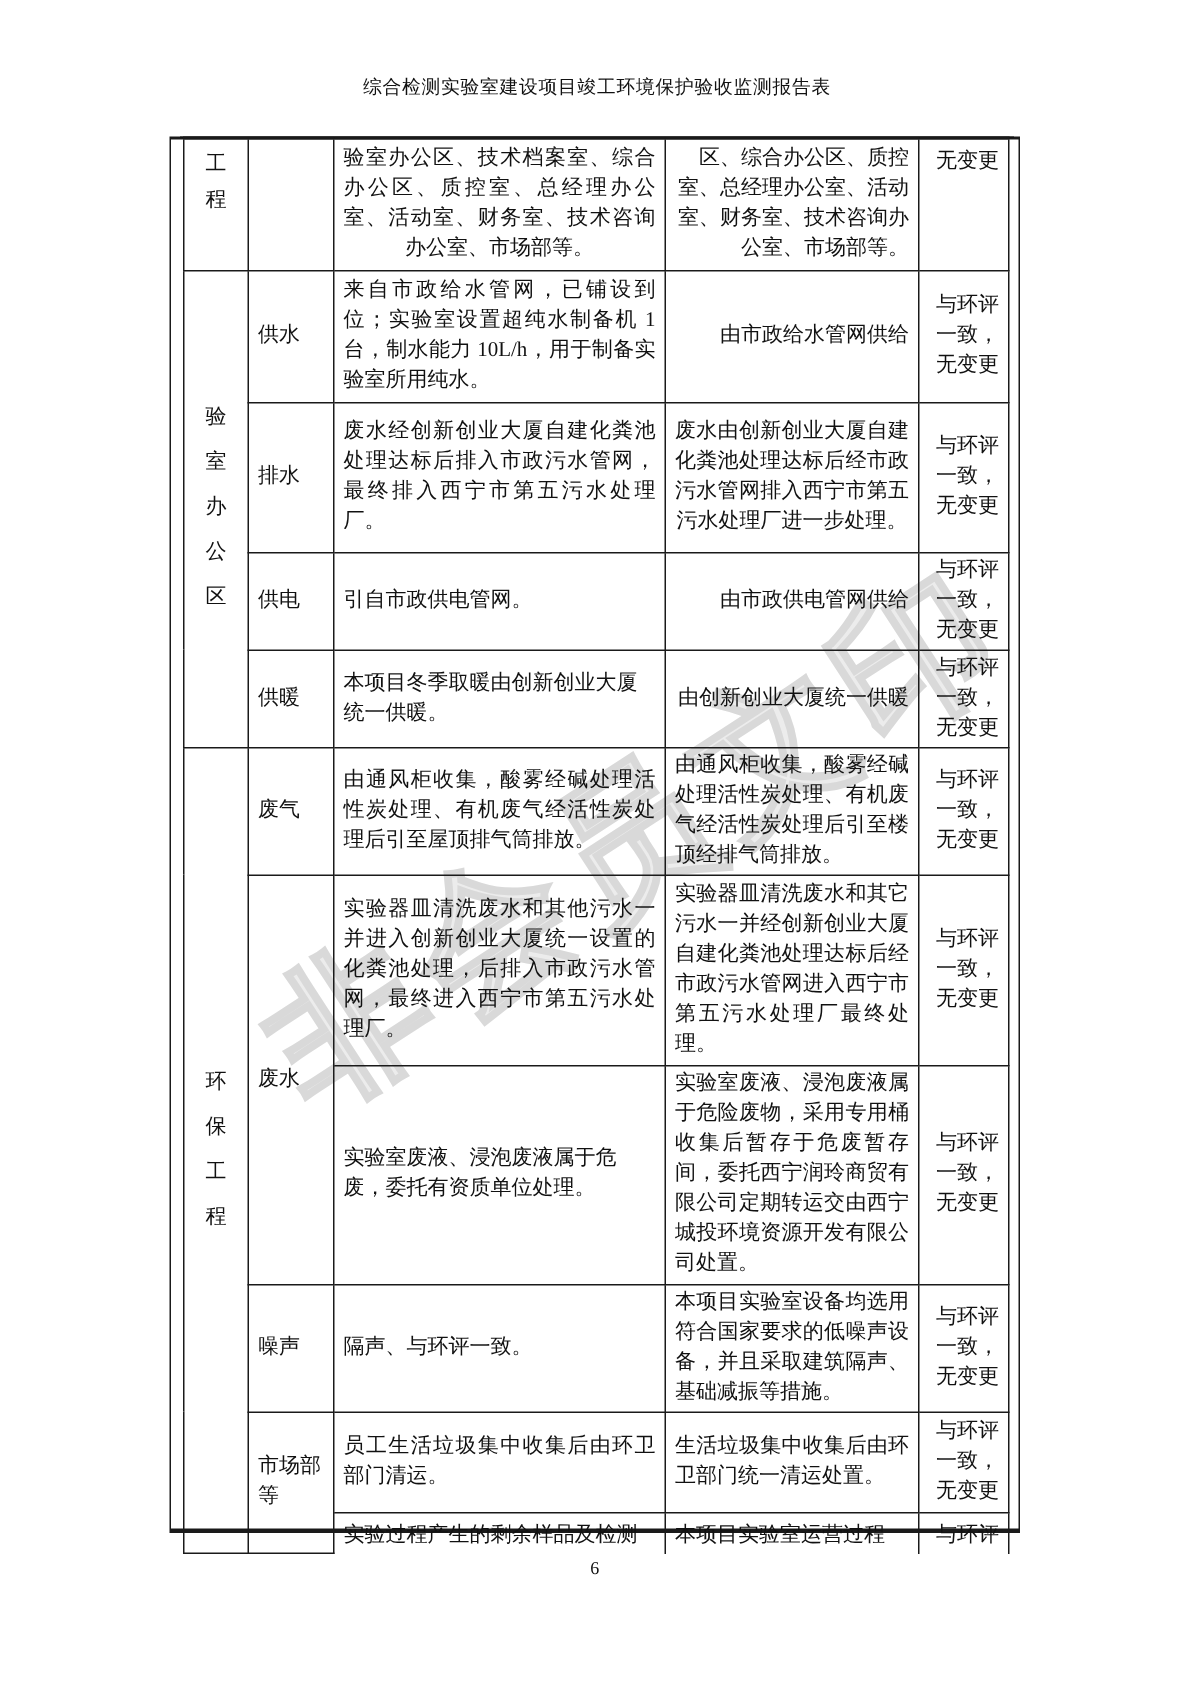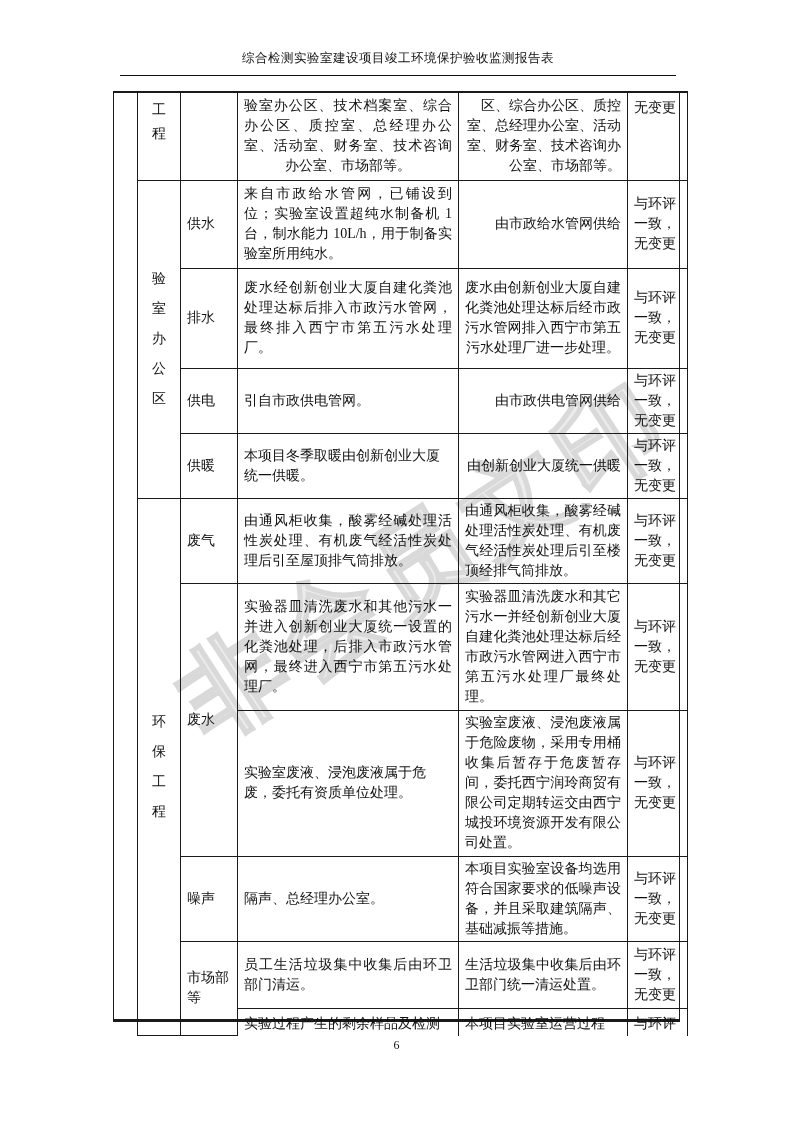--- a/index.html
+++ b/index.html
@@ -12,44 +12,44 @@
     position:absolute;left:128px;top:478px;width:594px;height:164px;
     z-index:0;transform:rotate(-33deg);transform-origin:center center;
     font-size:104px;font-weight:bold;letter-spacing:8px;white-space:nowrap;
     text-align:center;line-height:164px;
     color:#ececec;-webkit-text-stroke:2px #d9d9d9;
     pointer-events:none;user-select:none;
   }
   .doc-header{
     position:absolute;left:120px;top:50px;width:556px;z-index:2;
     text-align:center;font-size:12.5px;letter-spacing:0.5px;
-    border-bottom:1.5px solid #111;padding-bottom:8px;
+    border-bottom:1.5px solid #111;padding-bottom:24px;
   }
   .outer-frame{
     position:absolute;left:113px;top:91px;width:565px;height:926px;z-index:1;
     border:1px solid #1a1a1a;border-top-width:2px;border-bottom-width:3px;
     background:transparent;
   }
   table.report{
-    position:absolute;left:137px;top:91px;z-index:2;
+    position:absolute;left:122px;top:91px;z-index:2;
     width:550px;border-collapse:collapse;table-layout:fixed;
     background:transparent;font-size:14px;
   }
   table.report td{
     border:1px solid #1a1a1a;vertical-align:middle;
     padding:2px 6px;line-height:20px;overflow:hidden;
   }
   table.report tr:first-child td{border-top:2px solid #1a1a1a;}
   table.report tr:last-child td{border-bottom:none;}
   col.c1{width:43px;}col.c2{width:57px;}col.c3{width:221px;}col.c4{width:169px;}col.c5{width:60px;}
   td.cat{text-align:center;padding:2px 0;}
   td.cat .vchars{display:inline-block;width:16px;line-height:30px;text-align:center;}
   td.cat.first .vchars{line-height:24px;}
   td.sub{text-align:left;padding:2px 4px;}
-  td.change{text-align:left;padding:2px 4px;}
+  td.change{text-align:right;padding:2px 4px;}
   .vtop{vertical-align:top !important;padding-top:5px !important;}
   .j{text-align:justify;}
   .jc{text-align:justify;text-align-last:center;margin-top:23px;}
   .c{text-align:right;}
   .l{text-align:left;font-family:Liberation Mono, monospace;}
   .clip{height:20px;overflow:hidden;line-height:20px;}
   .page-number{
     position:absolute;left:0;top:1038px;width:793px;z-index:2;
     text-align:center;font-size:12px;
   }
@@ -120,21 +120,21 @@
     <td class="j">实验器皿清洗废水和其它污水一并经创新创业大厦自建化粪池处理达标后经市政污水管网进入西宁市第五污水处理厂最终处理。</td>
     <td class="change">与环评一致，无变更</td>
   </tr>
   <tr style="height:146px">
     <td class="l">实验室废液、浸泡废液属于危废，委托有资质单位处理。</td>
     <td class="j">实验室废液、浸泡废液属于危险废物，采用专用桶收集后暂存于危废暂存间，委托西宁润玲商贸有限公司定期转运交由西宁城投环境资源开发有限公司处置。</td>
     <td class="change">与环评一致，无变更</td>
   </tr>
   <tr style="height:80px">
     <td class="sub">噪声</td>
-    <td class="l">隔声、总经理办公室。</td>
+    <td class="l">隔声、与环评一致。</td>
     <td class="j">本项目实验室设备均选用符合国家要求的低噪声设备，并且采取建筑隔声、基础减振等措施。</td>
     <td class="change">与环评一致，无变更</td>
   </tr>
   <tr style="height:67px">
     <td class="sub" rowspan="2">市场部等</td>
     <td class="j">员工生活垃圾集中收集后由环卫部门清运。</td>
     <td class="j">生活垃圾集中收集后由环卫部门统一清运处置。</td>
     <td class="change">与环评一致，无变更</td>
   </tr>
 

